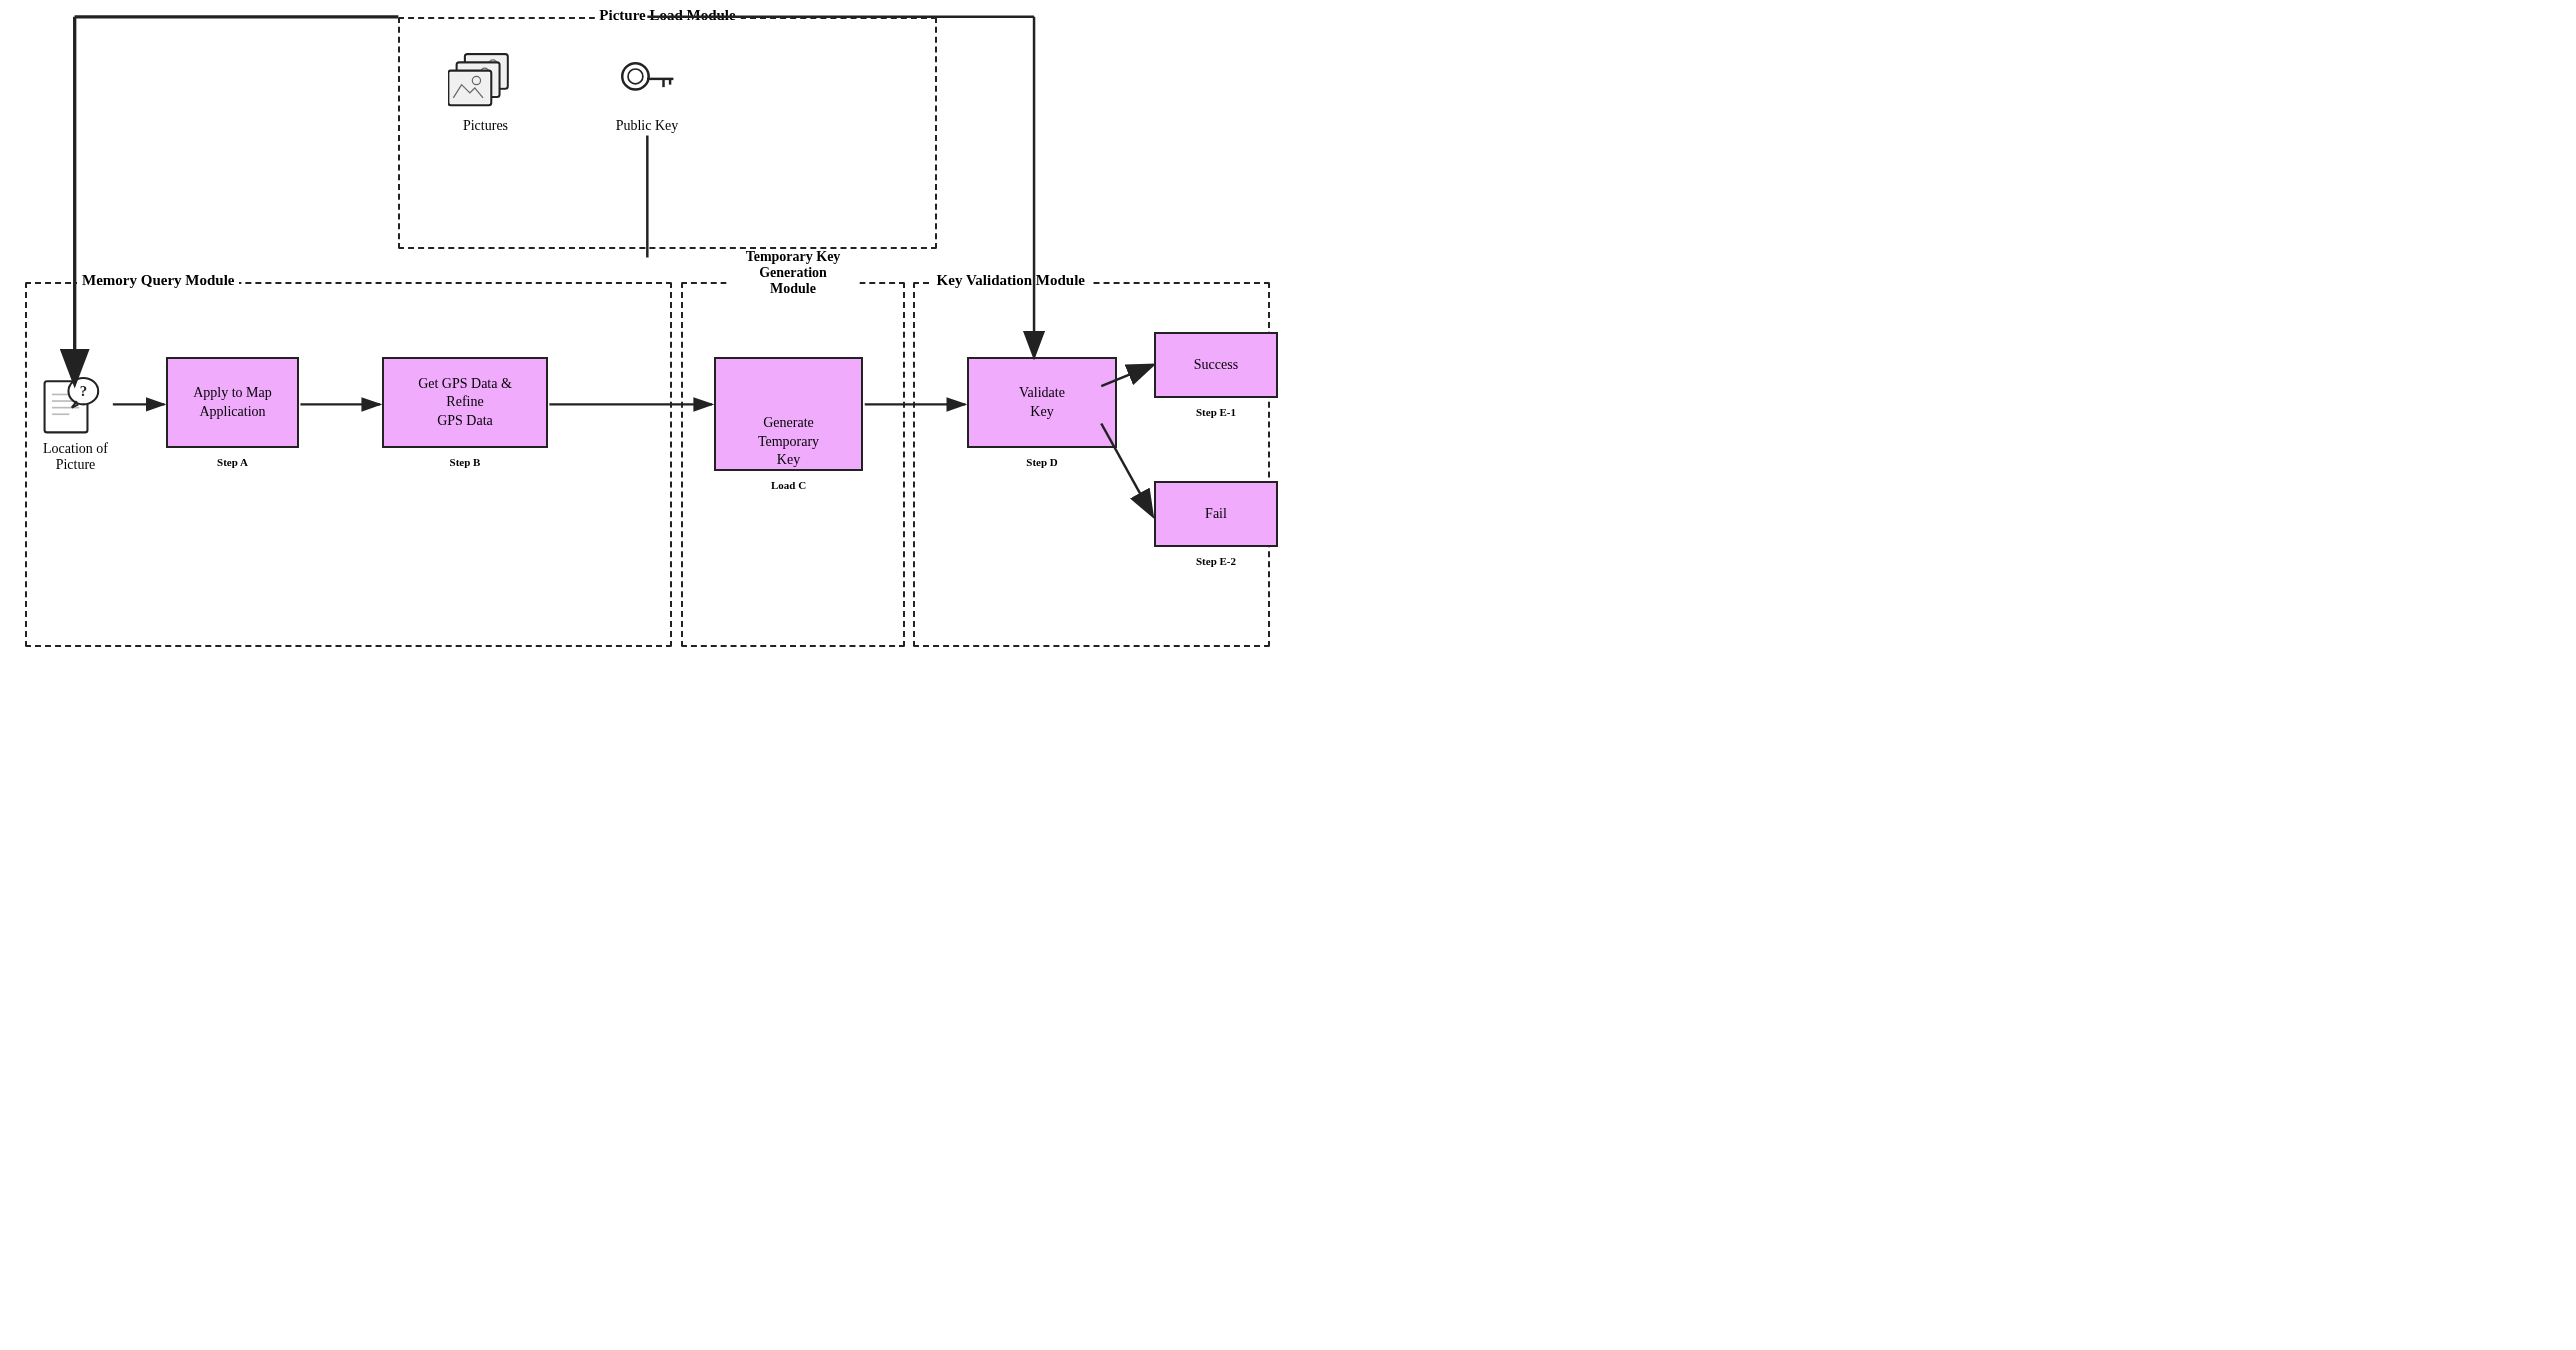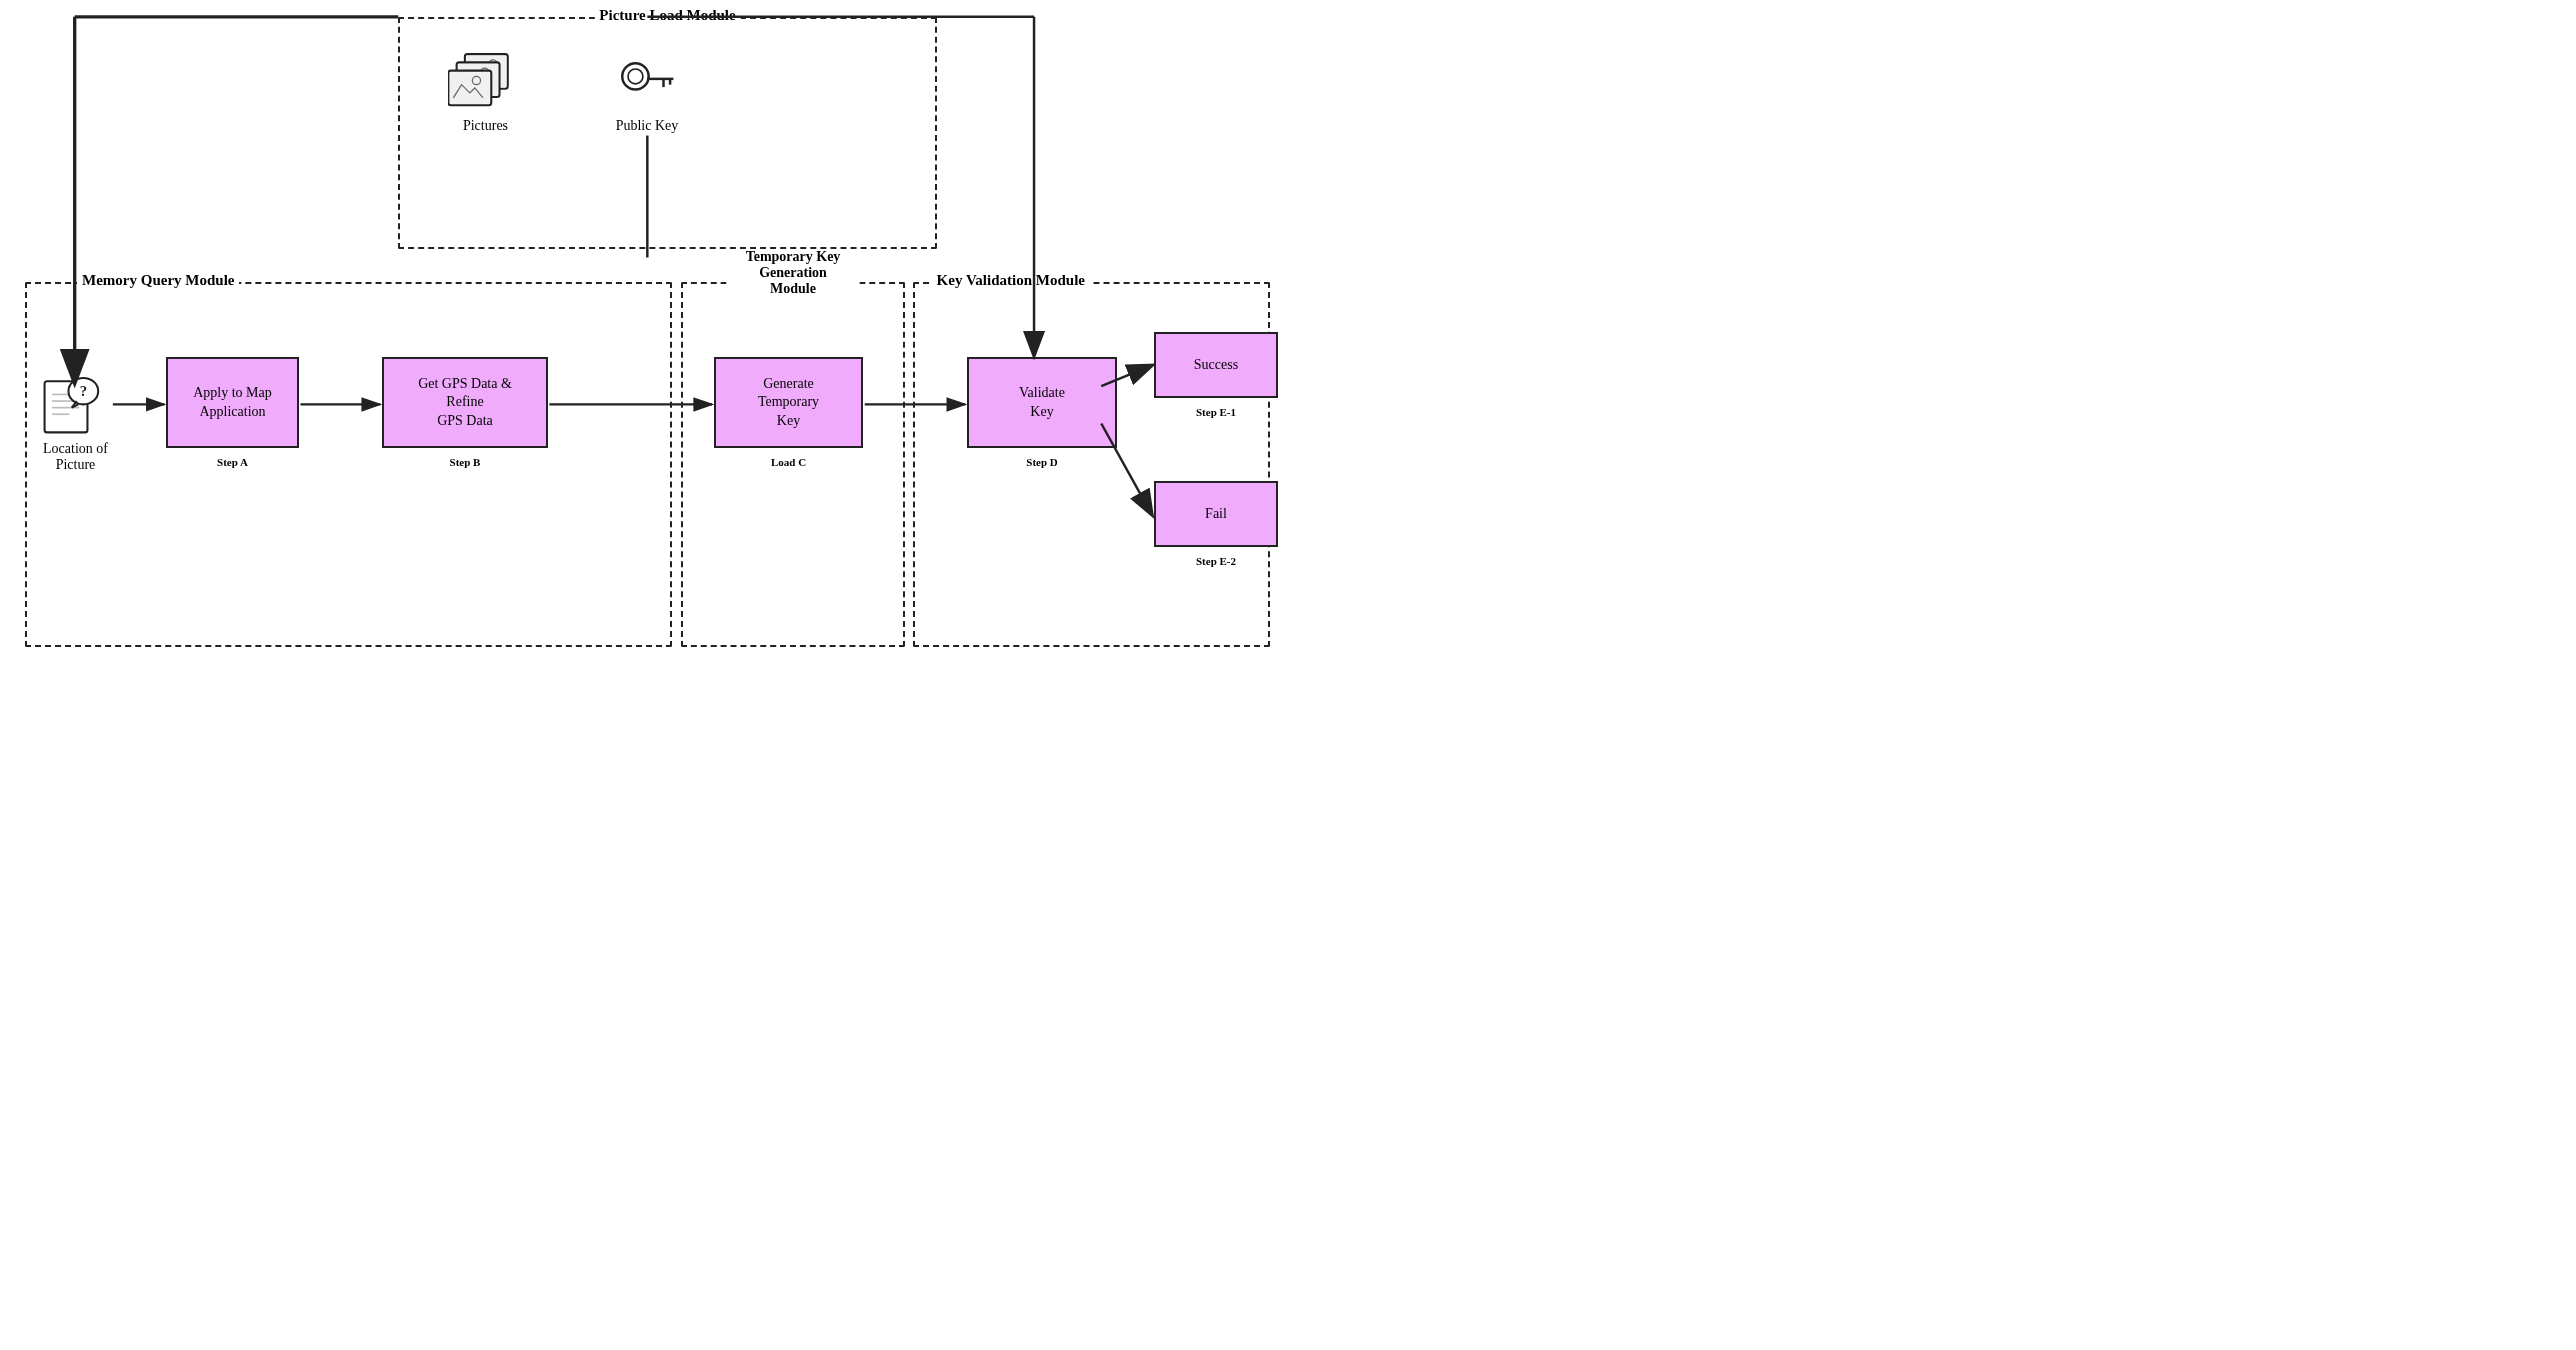--- a/index.html
+++ b/index.html
@@ -101,21 +101,21 @@
       width: 133px; height: 91px;
     }
     
     #step-b-box {
       left: 382px; top: 357px;
       width: 166px; height: 91px;
     }
     
     #step-c-box {
       left: 714px; top: 357px;
-      width: 149px; height: 91px;
+      width: 149px; height: 114px; justify-content: flex-end;
     }
     
     #step-d-box {
       left: 967px; top: 357px;
       width: 150px; height: 91px;
     }
     
     #step-e1-box {
       left: 1154px; top: 332px;
       width: 124px; height: 66px;

